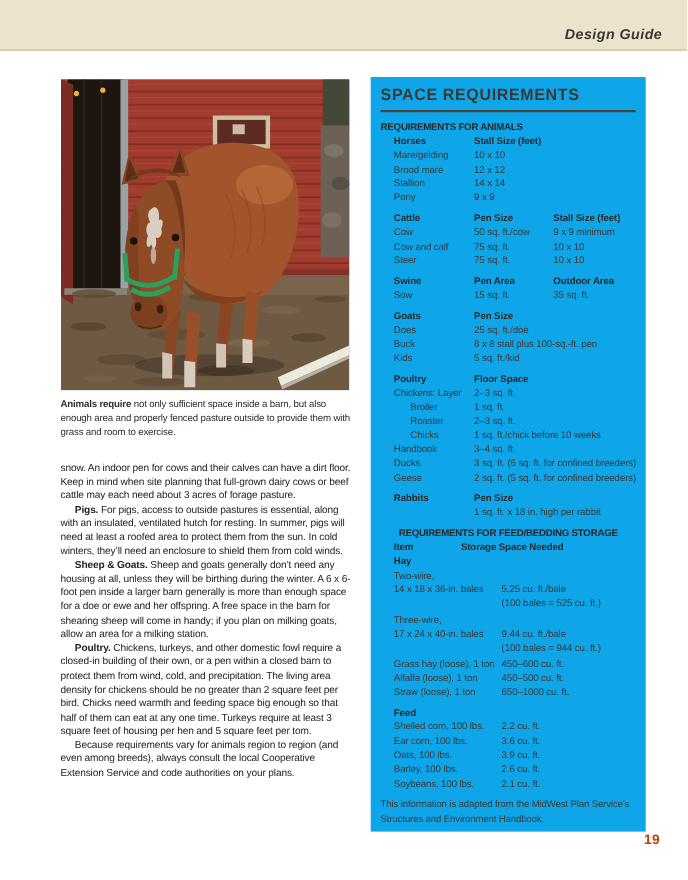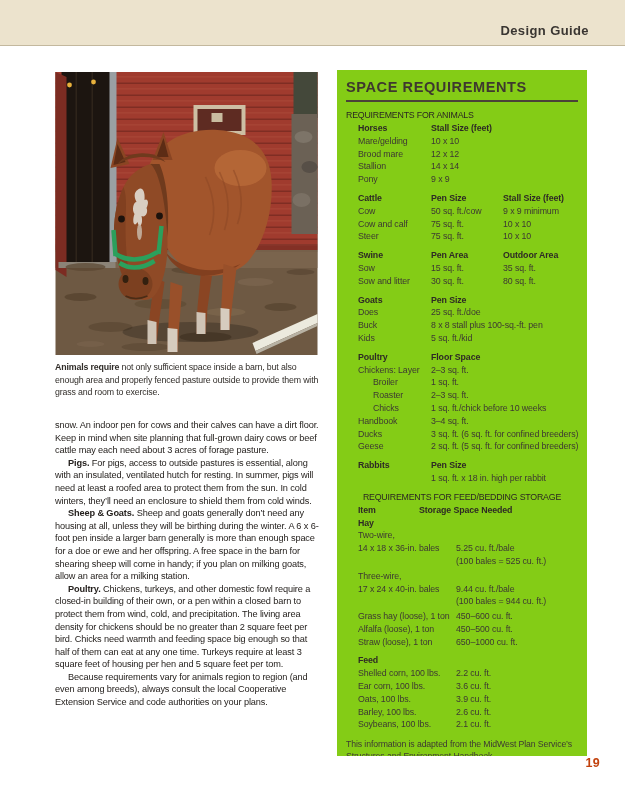--- a/index.html
+++ b/index.html
@@ -7,22 +7,22 @@
   body {
     position:relative; width:625px; height:800px; overflow:hidden;
     background:#ffffff; font-family:"Liberation Sans", sans-serif; color:#231f20;
   }
   
   .topband {
     position:absolute; left:0; top:0; width:625px; height:46px;
     background:#ece3cd; border-bottom:1px solid #c3b89e;
   }
   .topband .guide {
-    position:absolute; right:36px; bottom:7px;
-    font-size:13px; font-weight:bold; letter-spacing:.4px; color:#3a3632;
+    position:absolute; right:23px; bottom:7px;
+    font-size:13px; font-weight:bold; letter-spacing:.4px; color:#3a3632;font-style:italic;
   }
   
   .photo {
     position:absolute; left:55px; top:72px; width:263px; height:283px; overflow:hidden;
   }
   .photo svg { display:block; }
   .caption {
     position:absolute; left:55px; top:361px; width:272px;
     font-size:8.8px; letter-spacing:-0.15px; line-height:12.6px; color:#312d29;
   }
@@ -32,29 +32,29 @@
   .article {
     position:absolute; left:55px; top:419px; width:268px;
     font-size:9.2px; letter-spacing:-0.12px; line-height:12.6px; color:#26221f;
   }
   .article p { text-indent:13px; }
   .article p.first { text-indent:0; }
   .article .lead { font-weight:bold; }
   
   .sidebar {
     position:absolute; left:337px; top:70px; width:250px; height:686px;
-    background:#84cc16; padding:8px 9px 8px 9px; overflow:hidden;
+    background:#0ea5e9; padding:8px 9px 8px 9px; overflow:hidden;
   }
   .sb-title {
     font-size:15px; font-weight:bold; letter-spacing:.6px; color:#3e382f;
     line-height:18px; margin-bottom:4px; transform:scaleX(.97); transform-origin:left;
   }
   .sb-rule { height:2px; background:#4a4238; margin-bottom:7px; }
   .sb-heading {
-    font-size:8.8px; letter-spacing:-0.2px; font-weight:normal; color:#2b2722;
+    font-size:8.8px; letter-spacing:-0.2px; font-weight:bold; color:#2b2722;
     line-height:13px; white-space:nowrap;
   }
   .sb-heading.storage { margin-top:2px;text-align:center; }
   .trow { display:flex; line-height:12.8px; font-size:8.8px; letter-spacing:-0.1px; color:#3d3833;margin-left:12px; }
   .trow span { white-space:nowrap; }
   .c1 { width:73px; flex:none; }
   .c2 { width:72px; flex:none; }
   .c3 { flex:1; }
   .s1 { width:98px; flex:none; }
   .s2 { flex:1; }
@@ -249,25 +249,20 @@
         <div class="trow thead">
           <span class="c1">Swine</span>
           <span class="c2">Pen Area</span>
           <span class="c3">Outdoor Area</span>
         </div>
         <div class="trow">
           <span class="c1">Sow</span>
           <span class="c2">15 sq. ft.</span>
           <span class="c3">35 sq. ft.</span>
         </div>
-        <div class="trow">
-          <span class="c1">Sow and litter</span>
-          <span class="c2">30 sq. ft.</span>
-          <span class="c3">80 sq. ft.</span>
-        </div>
       </div>
       <div class="tgroup">
         <div class="trow thead">
           <span class="c1">Goats</span>
           <span class="c2">Pen Size</span>
           <span class="c3"></span>
         </div>
         <div class="trow">
           <span class="c1">Does</span>
           <span class="c2">25 sq. ft./doe</span>

